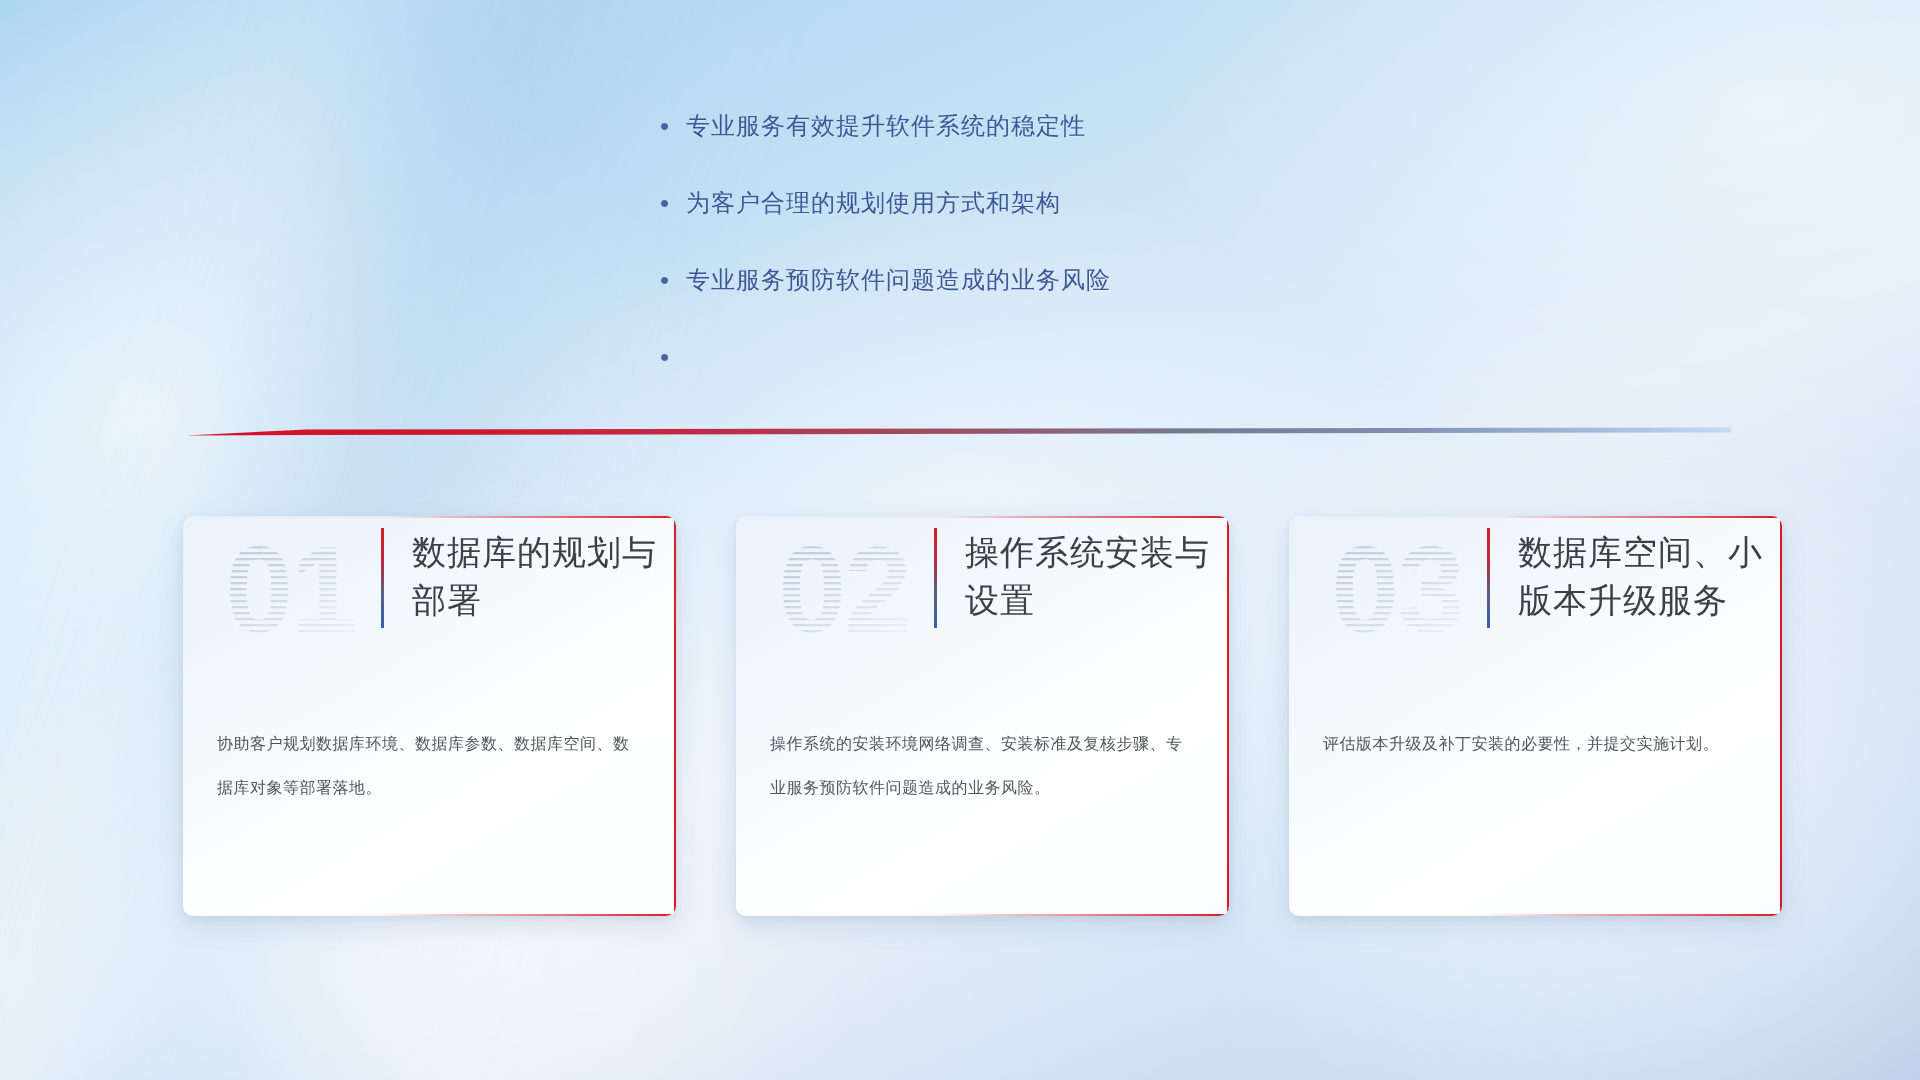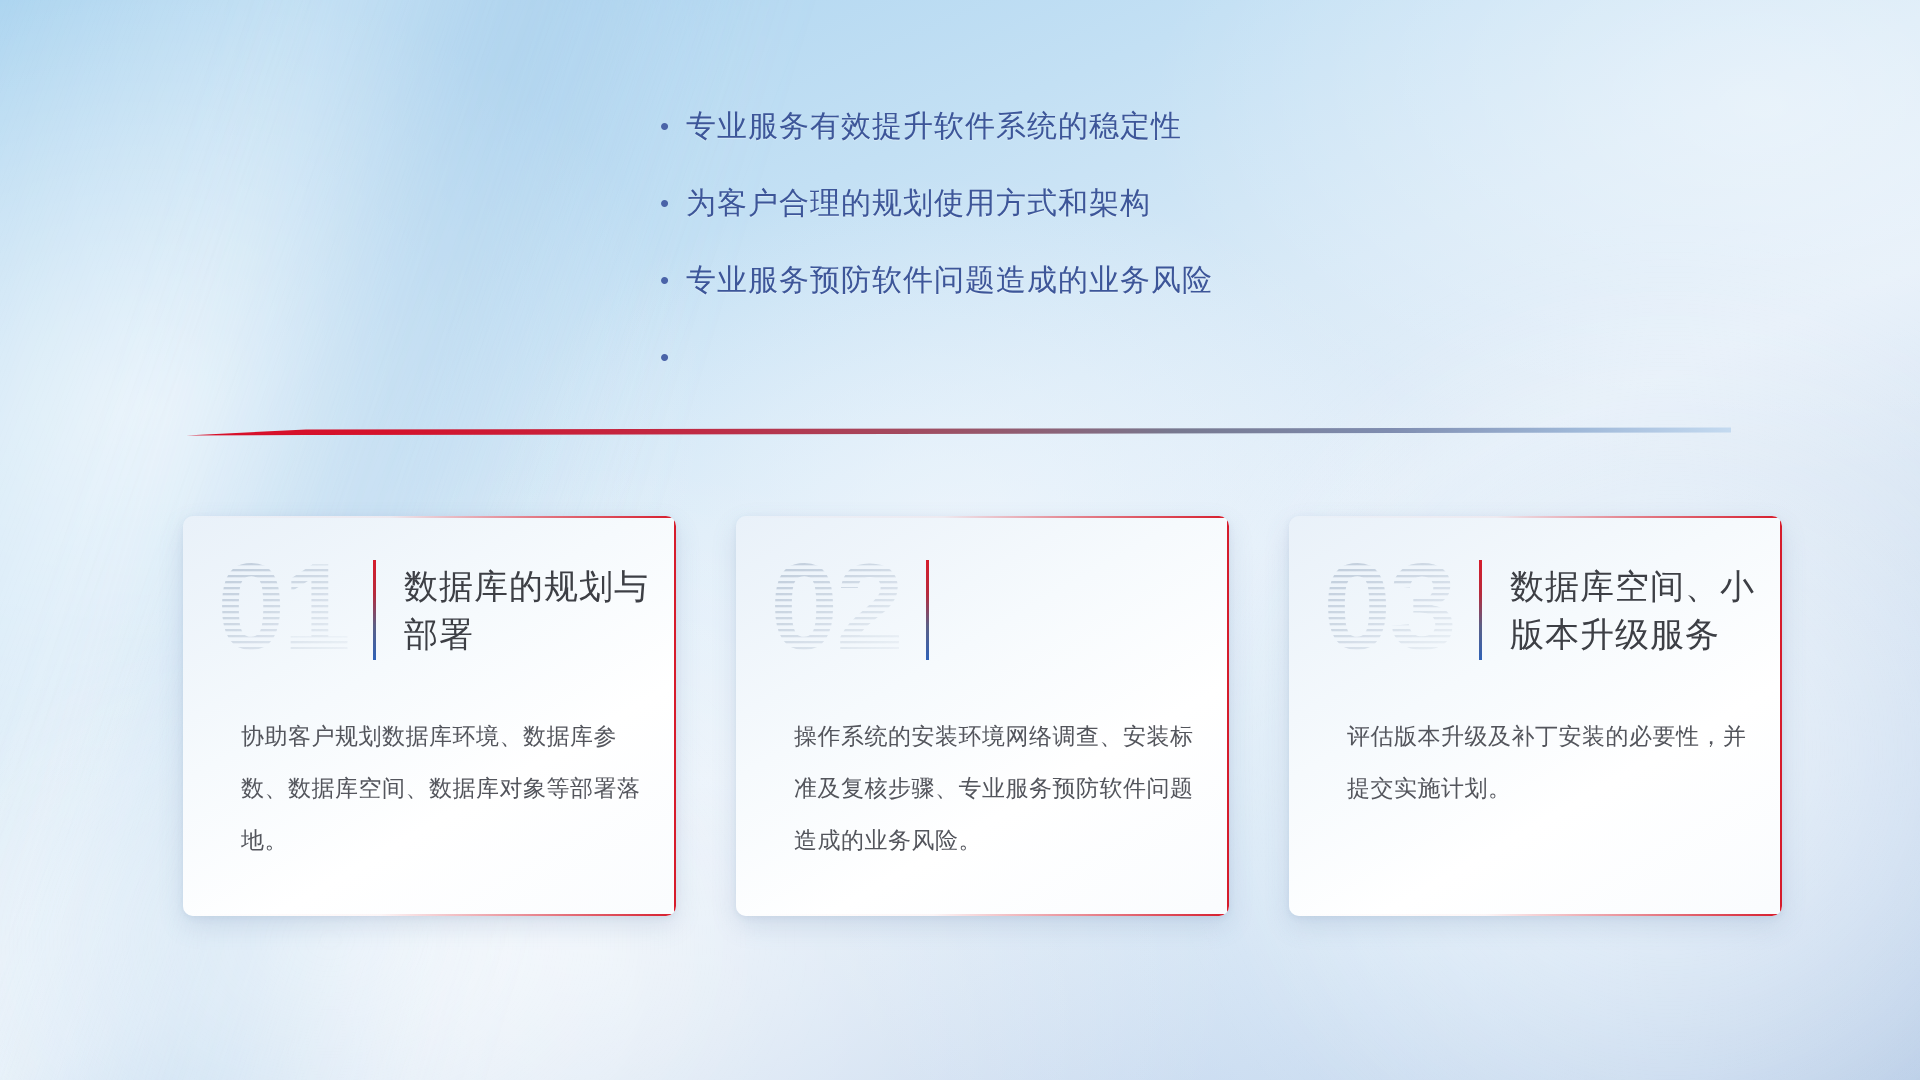--- a/index.html
+++ b/index.html
@@ -61,21 +61,21 @@
   .bullet-row{
     display:flex; align-items:flex-start;
     margin-bottom:33px;
   }
   .bullet-dot{
     width:26px; flex:0 0 26px;
     color:#4a63a8; font-size:26px; line-height:44px;
     text-align:left;
   }
   .bullet-text{
-    font-size:30px; line-height:44px;
+    font-size:24px; line-height:44px;
     color:#3d5699; letter-spacing:1px;
     font-weight:500;
     text-shadow:0 1px 1px rgba(255,255,255,0.35);
     text-align:right;
   }
 
   
   .divider-wrap{
     position:absolute; left:186px; top:422px; width:1545px; height:22px;
     z-index:5;
@@ -106,22 +106,23 @@
     position:absolute; right:0; top:0; width:2px; height:100%;
     background:linear-gradient(180deg, #d61c2c 0%, #d61c2c 100%);
   }
   .card .edge-bottom{
     position:absolute; left:0; bottom:0; height:2px; width:100%;
     background:linear-gradient(90deg, rgba(214,28,44,0) 0%, rgba(214,28,44,0.04) 40%, rgba(214,28,44,0.5) 70%, #d61c2c 100%);
   }
 
   .card-head{
     position:relative; height:188px;
-    display:flex; align-items:center;
-    padding-left:16px;
+    display:flex; align-items:flex-start;
+    padding-left:24px;
+    margin-top:12px;
   }
   .ghost-num{
     position:relative;
     width:168px; flex:0 0 168px;
     height:130px;
     display:flex; align-items:center; justify-content:center;
   }
   .ghost-num svg{ display:block; }
 
   .head-rule{
@@ -130,22 +131,22 @@
     background:linear-gradient(180deg, #d61c2c 0%, #b72a3c 34%, #5b5f86 66%, #2f62b8 100%);
   }
   .card-title{
     font-size:34px; line-height:48px;
     color:#3d3f45; letter-spacing:1px;
     font-weight:400;
     padding-right:10px;
   }
   .card-body{
     padding:6px 34px 0 34px;
-    font-size:23px; line-height:52px;
-    color:#53555c; letter-spacing:0.5px;margin-left:24px;
+    font-size:16px; line-height:44px;
+    color:#53555c; letter-spacing:0.5px;
   }
 </style>
 </head>
 <body>
 
 <div class="slide">
 
   <div class="bg-streak streak-a"></div>
   <div class="bg-streak streak-b"></div>
   <div class="bg-streak streak-c"></div>
@@ -249,20 +250,21 @@
               <mask id="mask2">
                 <rect width="168" height="130" fill="url(#fade2)"></rect>
               </mask>
             </defs>
             <g mask="url(#mask2)">
               <text x="84" y="104" text-anchor="middle" font-family="'Liberation Sans','DejaVu Sans',sans-serif" font-size="122" font-weight="700" letter-spacing="-2" fill="url(#stripes2)">02</text>
             </g>
           </svg>
         </div>
         <div class="head-rule"></div>
+        <div class="card-title">操作系统安装与设置</div>
       </div>
 
       <div class="card-body">操作系统的安装环境网络调查、安装标准及复核步骤、专业服务预防软件问题造成的业务风险。</div>
     </div>
 
     <div class="card">
       <div class="edge-top"></div>
       <div class="edge-right"></div>
       <div class="edge-bottom"></div>
 

